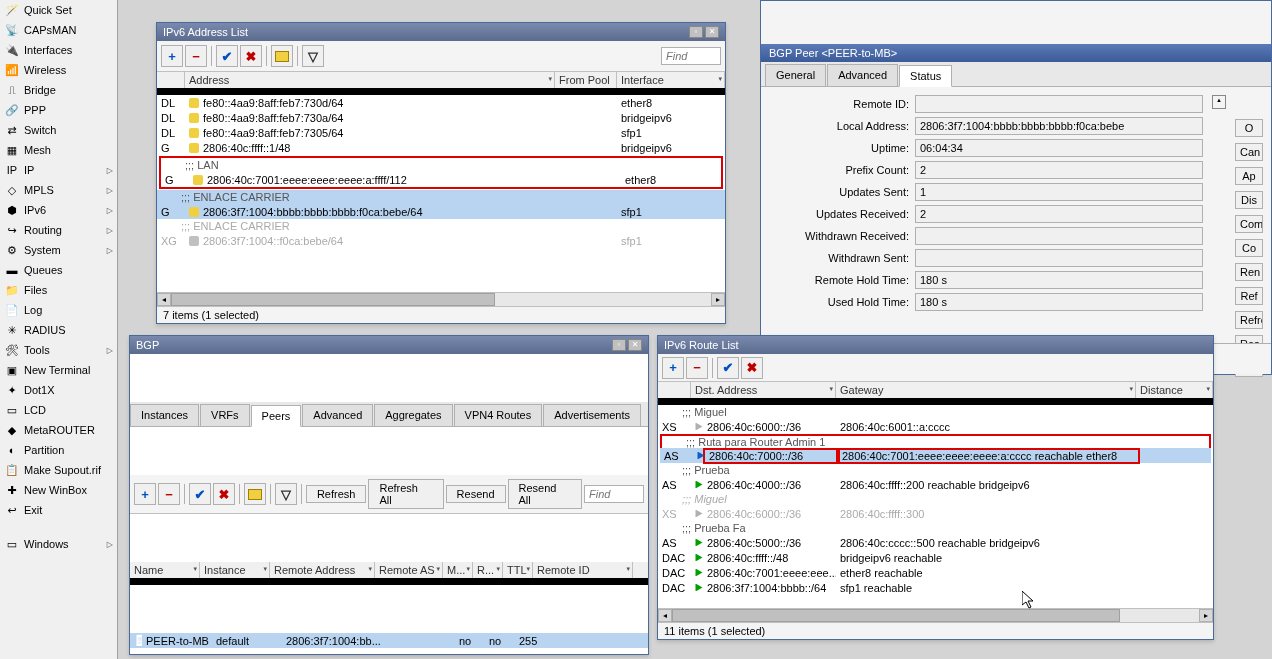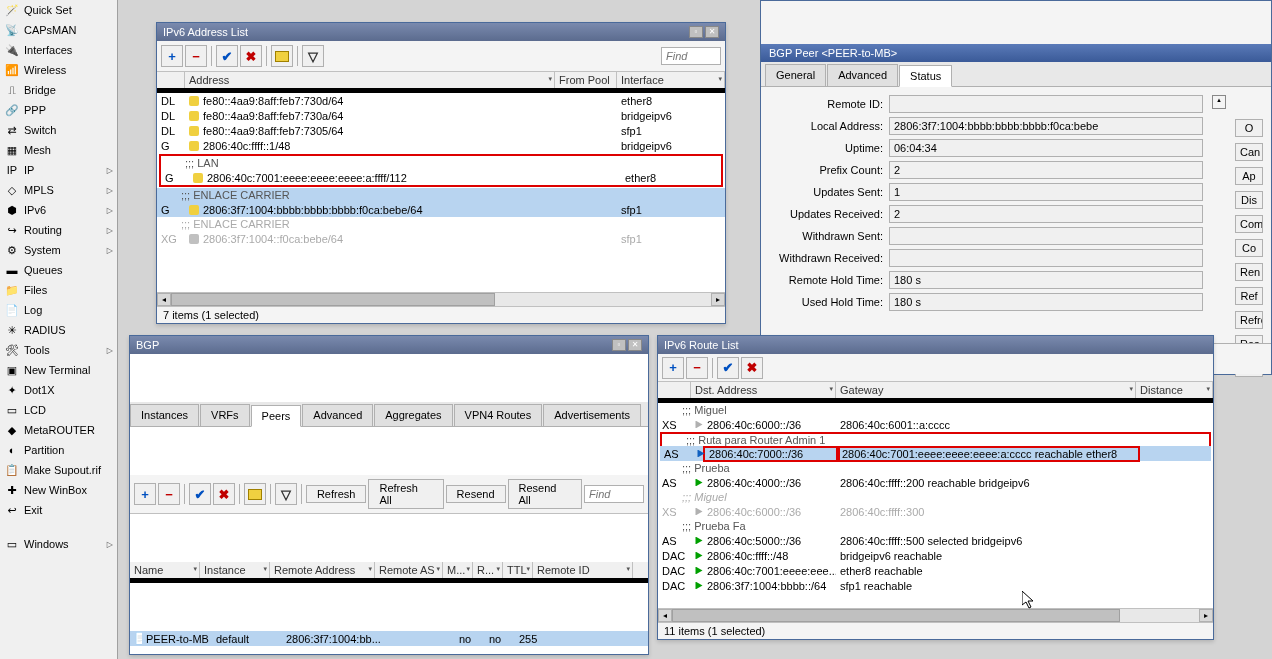--- a/index.html
+++ b/index.html
@@ -16,21 +16,21 @@
 .win-title { background: linear-gradient(#7a8aae, #5b6b8e); color: #fff; padding: 3px 6px; font-size: 11px; display: flex; align-items: center; height: 18px; }
 .win-btns { margin-left: auto; display: flex; gap: 2px; }
 .win-btn { width: 14px; height: 12px; background: #c0c0c0; border: 1px solid #888; font-size: 8px; text-align: center; line-height: 10px; cursor: pointer; }
 .toolbar { display: flex; align-items: center; padding: 4px; gap: 2px; border-bottom: 1px solid #c0c0c0; background: #f4f4f4; }
 .tbtn { width: 22px; height: 22px; border: 1px solid #b0b0b0; background: #f0f0f0; display: inline-flex; align-items: center; justify-content: center; cursor: pointer; font-weight: bold; font-size: 13px; }
 .sep { width: 1px; height: 20px; background: #b0b0b0; margin: 0 2px; }
 .find { margin-left: auto; width: 60px; height: 18px; border: 1px solid #b0b0b0; padding: 0 4px; color: #888; font-style: italic; }
 .textbtn { padding: 2px 10px; border: 1px solid #b0b0b0; background: #f0f0f0; cursor: pointer; }
 
 
-.thead { display: flex; background: #f0f0f0; border-bottom: 5px solid #000000; }
+.thead { display: flex; background: #f0f0f0; border-bottom: 7px solid #000000; }
 .th { padding: 2px 4px; border-right: 1px solid #c0c0c0; font-weight: normal; color: #333; white-space: nowrap; overflow: hidden; position: relative; }
 .th .dd { position: absolute; right: 2px; top: 3px; font-size: 7px; color: #555; }
 .tbody { flex: 1; overflow: auto; background: #fff; }
 .tr { display: flex; height: 15px; align-items: center; }
 .tr.sel { background: #b8d4f0; }
 .td { padding: 0 4px; white-space: nowrap; overflow: hidden; }
 .comment-row { color: #555; padding-left: 24px; height: 14px; display: flex; align-items: center; }
 .comment-row.italic { font-style: italic; }
 .status { padding: 2px 6px; border-top: 1px solid #c0c0c0; background: #f4f4f4; }
 .hscroll { display: flex; height: 14px; border-top: 1px solid #c0c0c0; background: #f0f0f0; }
@@ -41,21 +41,21 @@
 
 .tabs { display: flex; background: #e8e8e8; border-bottom: 1px solid #b0b0b0; }
 .tab { padding: 4px 10px; border: 1px solid #b0b0b0; border-bottom: none; background: #e0e0e0; cursor: pointer; margin-right: 1px; margin-top: 2px; }
 .tab.active { background: #fff; border-bottom: 1px solid #fff; position: relative; top: 1px; }
 
 
 .bgp-peer { position: absolute; right: 0; top: 0; width: 512px; height: 375px; background: #f4f4f4; border: 1px solid #4a6a9a; }
 .bgp-title { background: linear-gradient(#5a7ab8, #3a5a98); color: #fff; padding: 3px 8px; height: 18px; margin-top: 43px; }
 .bgp-body { padding: 8px; display: flex; gap: 6px; }
 .bgp-fields { flex: 1; }
-.frow { display: flex; align-items: center; margin-bottom: 4px; }
+.frow { display: flex; align-items: center; margin-bottom: 4px; margin-left: 26px; }
 .flabel { width: 120px; text-align: right; padding-right: 6px; }
 .fval { flex: 1; height: 18px; border: 1px solid #b0b0b0; background: #fff; padding: 0 4px; display: flex; align-items: center; }
 .fval.ro { background: #f0f0f0; }
 .side-col { width: 20px; display: flex; flex-direction: column; align-items: center; }
 .updown { width: 14px; height: 14px; border: 1px solid #888; font-size: 7px; text-align: center; }
 .rbtn-col { width: 28px; display: flex; flex-direction: column; gap: 6px; padding-top: 24px; }
 .rbtn { padding: 2px 4px; border: 1px solid #b0b0b0; background: #f0f0f0; text-align: center; cursor: pointer; overflow: hidden; white-space: nowrap; }
 .statusbar { display: flex; border-top: 1px solid #b0b0b0; padding: 4px 6px; background: #f4f4f4; position: absolute; bottom: 0; left: 0; right: 0; }
 .hl-red { border: 3px solid #d00; padding: 2px 6px; }
 
@@ -394,25 +394,25 @@
   </div>
         <div class="frow">
     <div class="flabel">Updates Sent:</div>
     <div class="fval ro">1</div>
   </div>
         <div class="frow">
     <div class="flabel">Updates Received:</div>
     <div class="fval ro">2</div>
   </div>
         <div class="frow">
+    <div class="flabel">Withdrawn Received:</div>
+    <div class="fval ro"></div>
+  </div>
+        <div class="frow">
     <div class="flabel">Withdrawn Sent:</div>
-    <div class="fval ro"></div>
-  </div>
-        <div class="frow">
-    <div class="flabel">Withdrawn Received:</div>
     <div class="fval ro"></div>
   </div>
         <div class="frow">
     <div class="flabel">Remote Hold Time:</div>
     <div class="fval ro">180 s</div>
   </div>
         <div class="frow">
     <div class="flabel">Used Hold Time:</div>
     <div class="fval ro">180 s</div>
   </div>
@@ -495,21 +495,21 @@
       <div class="td" style="width:133px;">2806:40c:6000::/36</div>
       <div class="td" style="width:300px;">2806:40c:ffff::300</div>
     </div>
       <div class="comment-row " style=";">;;; Prueba Fa</div>
       <div class="tr " style=";">
       <div class="td" style="width:33px">AS</div>
       <div class="td" style="width:12px">
           <div class="tri green"></div>
         </div>
       <div class="td" style="width:133px;">2806:40c:5000::/36</div>
-      <div class="td" style="width:300px;">2806:40c:ffff::500 selected bridgeipv6</div>
+      <div class="td" style="width:300px;">2806:40c:cccc::500 reachable bridgeipv6</div>
     </div>
       <div class="tr " style=";">
       <div class="td" style="width:33px">DAC</div>
       <div class="td" style="width:12px">
           <div class="tri green"></div>
         </div>
       <div class="td" style="width:133px;">2806:40c:ffff::/48</div>
       <div class="td" style="width:300px;">bridgeipv6 reachable</div>
     </div>
       <div class="tr " style=";">

